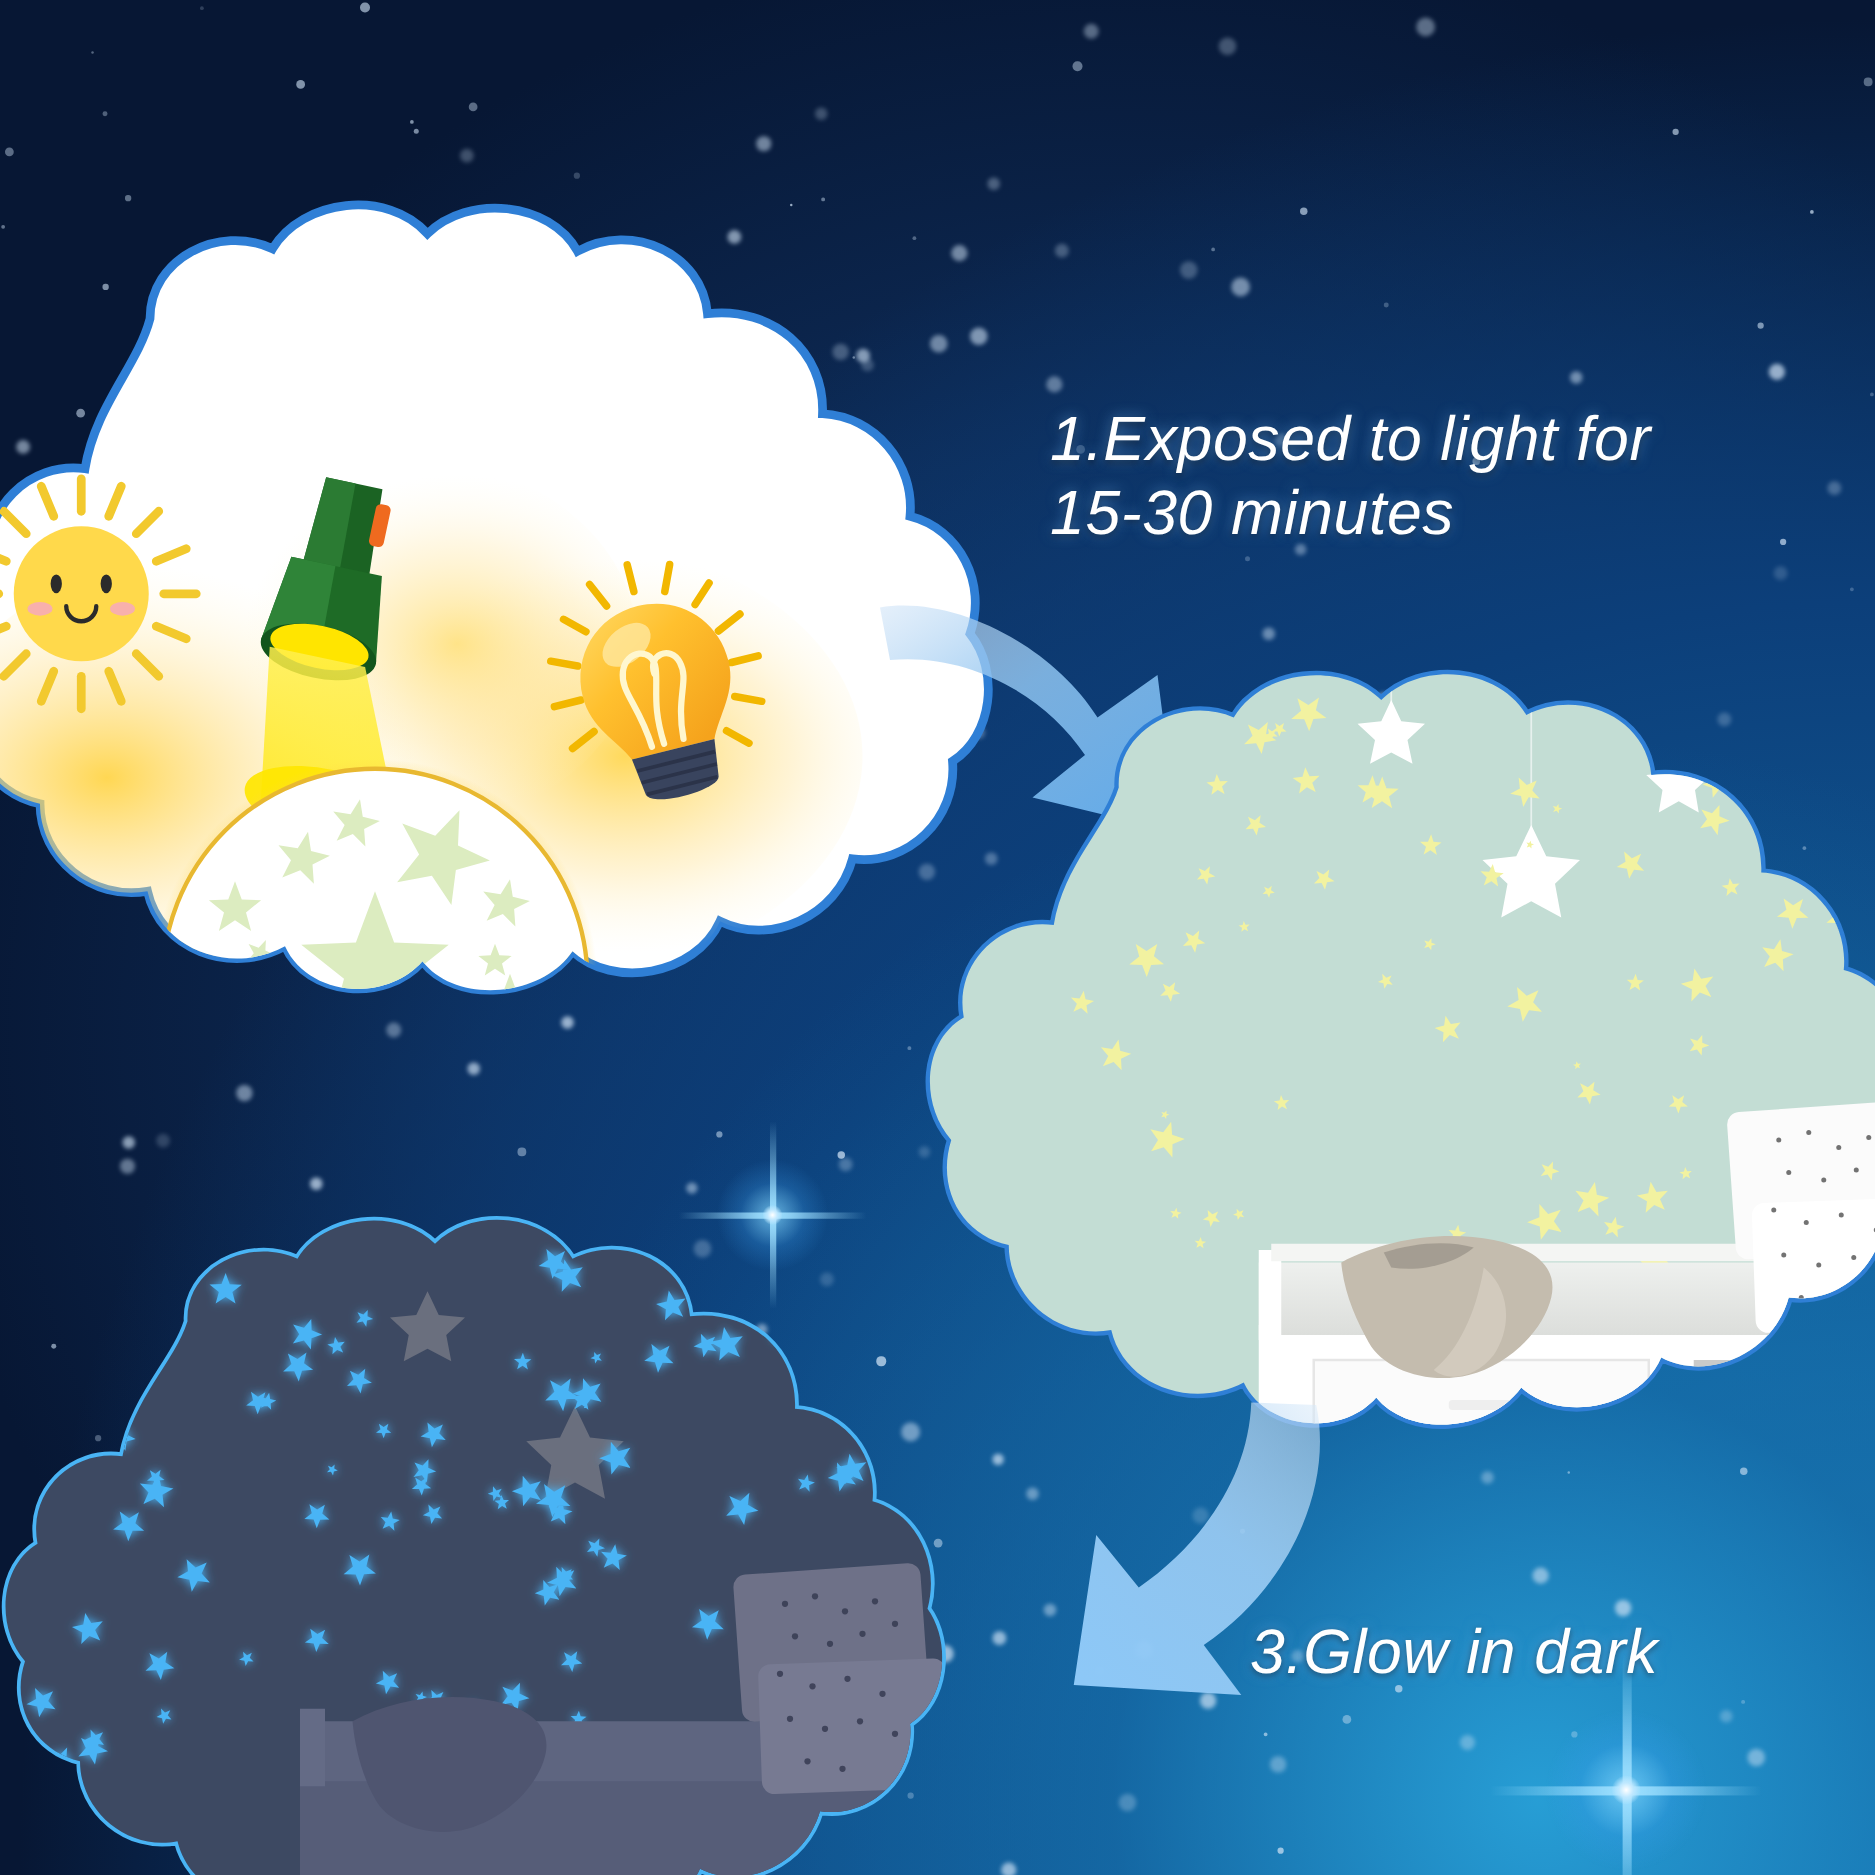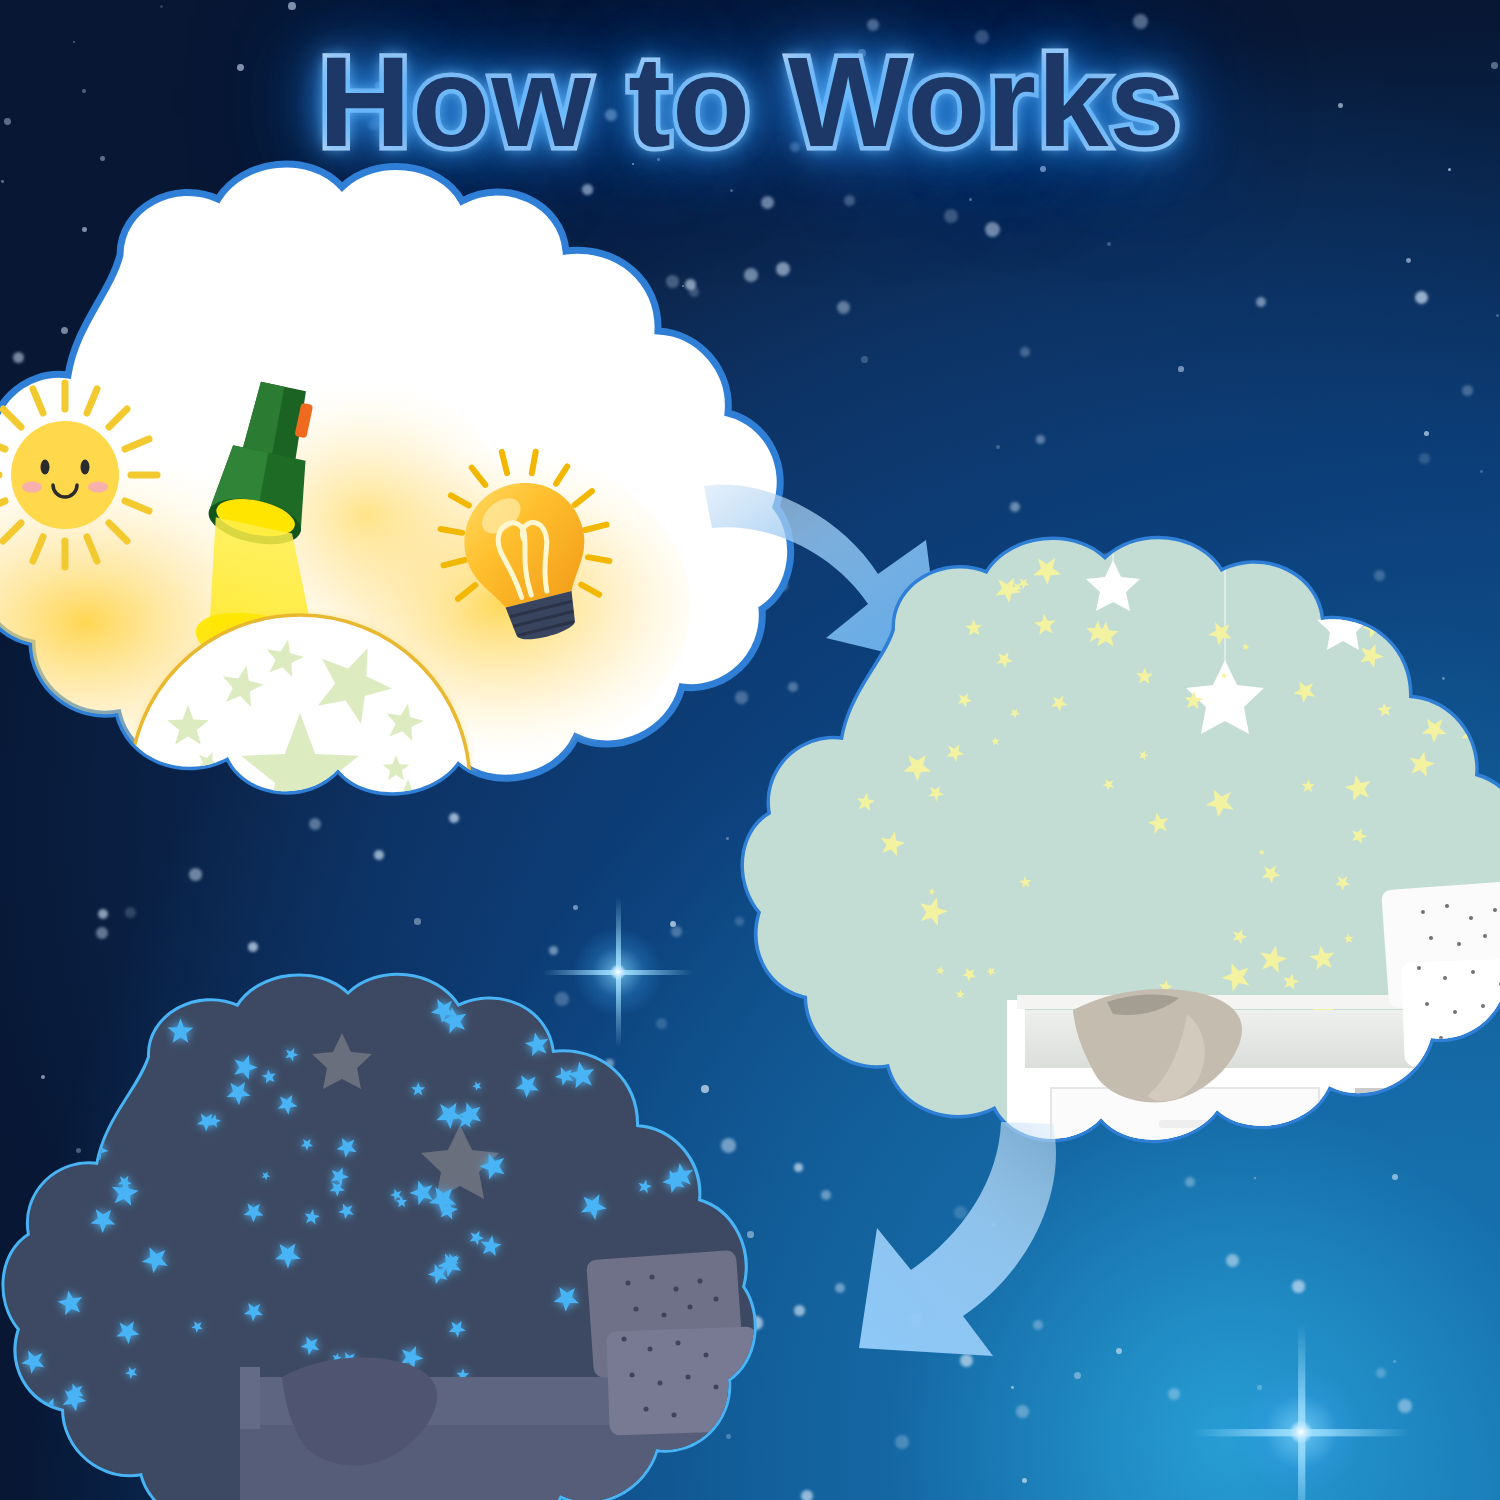--- a/index.html
+++ b/index.html
@@ -300,23 +300,20 @@
       <div class="vglow"></div>
       <div class="core"></div>
   </div>
   <div class="flare" style="left:1301px;top:1432px;transform:scale(1.45);">
     <div class="halo"></div>
       <div class="hglow"></div>
       <div class="vglow"></div>
       <div class="core"></div>
   </div>
 
-  <div id="title">
-    <span class="inner">How to Works</span>
-  </div>
 
   <div class="cloud" style="left:-30px;top:185px;">
     <svg width="840" height="640" viewBox="0 0 840 640">
       <defs>
         <radialGradient id="warmGlowA" cx="28%" cy="52%" r="48%">
           <stop offset="0%" stop-color="#ffd54a" stop-opacity=".95"></stop>
           <stop offset="55%" stop-color="#ffe08a" stop-opacity=".40"></stop>
           <stop offset="100%" stop-color="#fff6d0" stop-opacity="0"></stop>
         </radialGradient>
         <radialGradient id="warmGlowB" cx="62%" cy="50%" r="45%">
@@ -640,14 +637,17 @@
               <circle cx="698" cy="392" r="2.5"></circle>
             <circle cx="726" cy="402" r="2.5"></circle>
               <circle cx="656" cy="424" r="2.5"></circle>
               <circle cx="684" cy="430" r="2.5"></circle>
           </g>
         </g>
       </g>
     </svg>
   </div>
 
+  <div class="caption" id="cap1">1.Exposed to light for
+15-30 minutes</div>
+  <div class="caption" id="cap3">3.Glow in dark</div>
 
 </div>
 
 </body></html>

